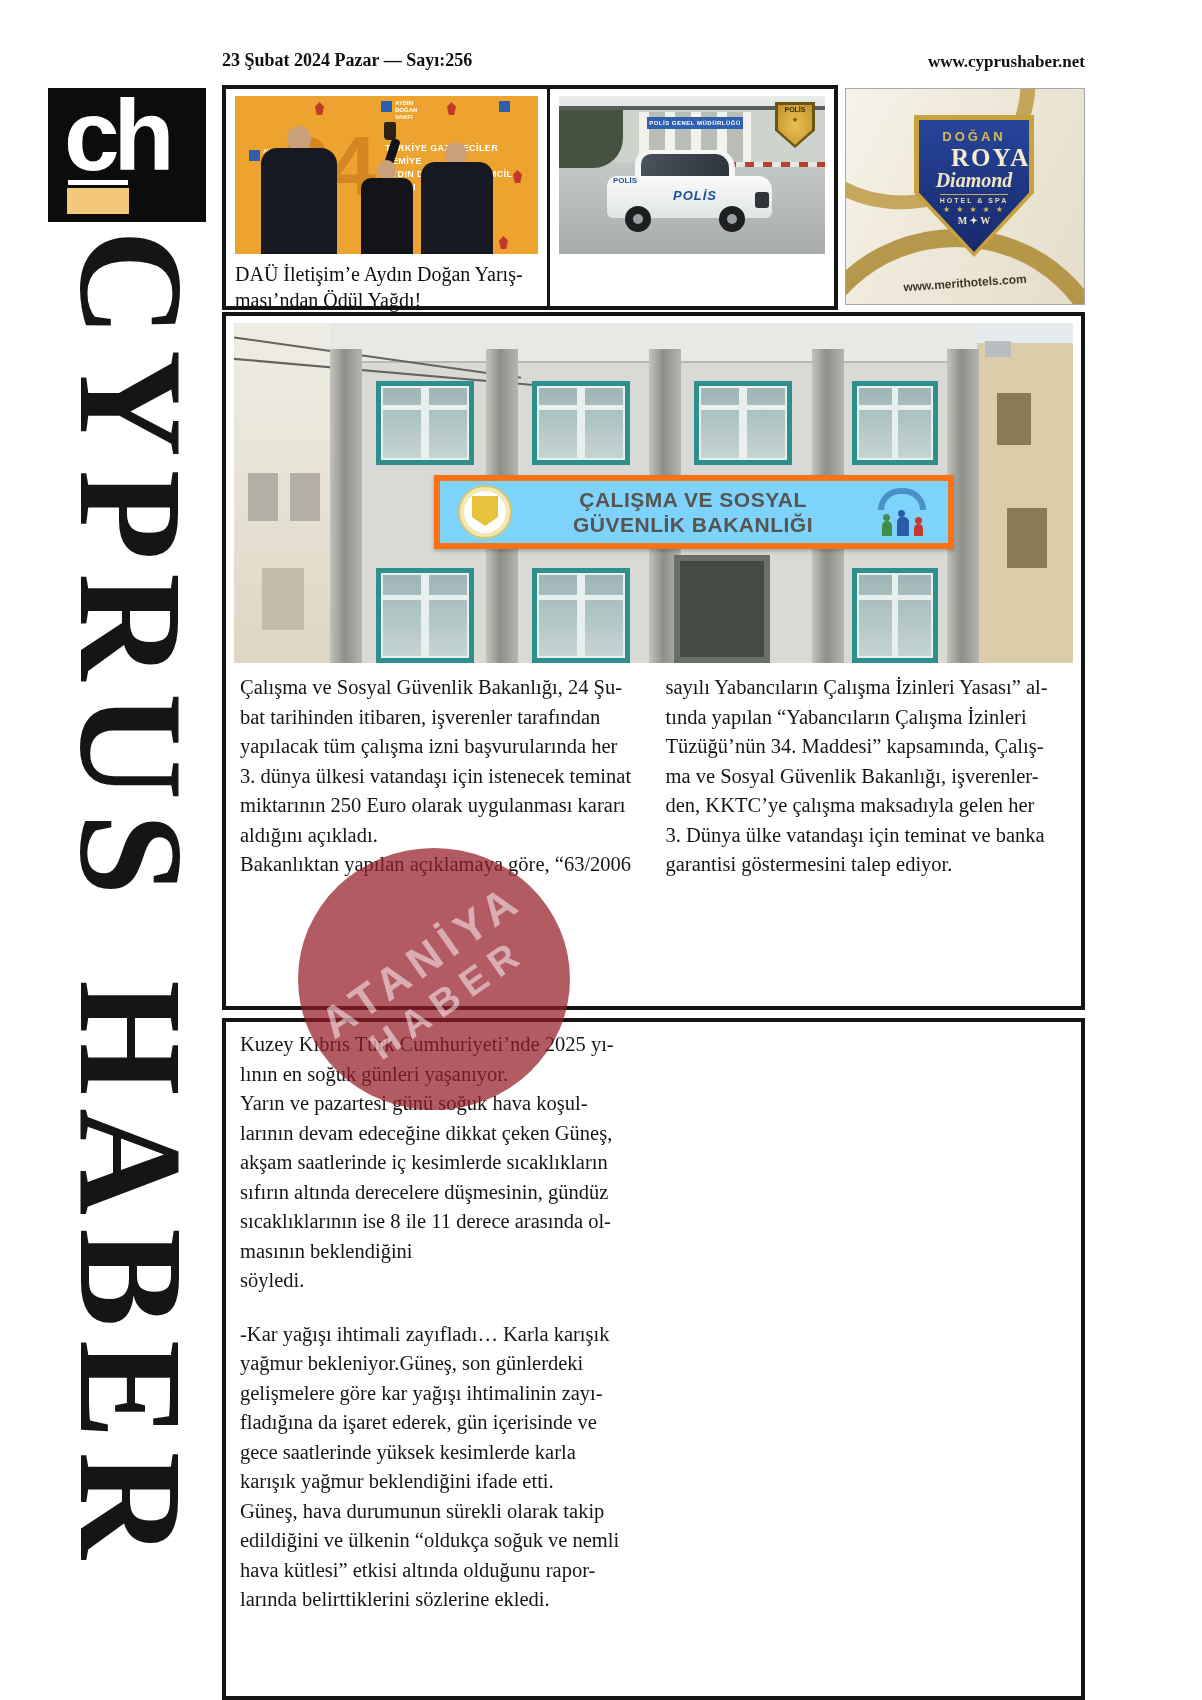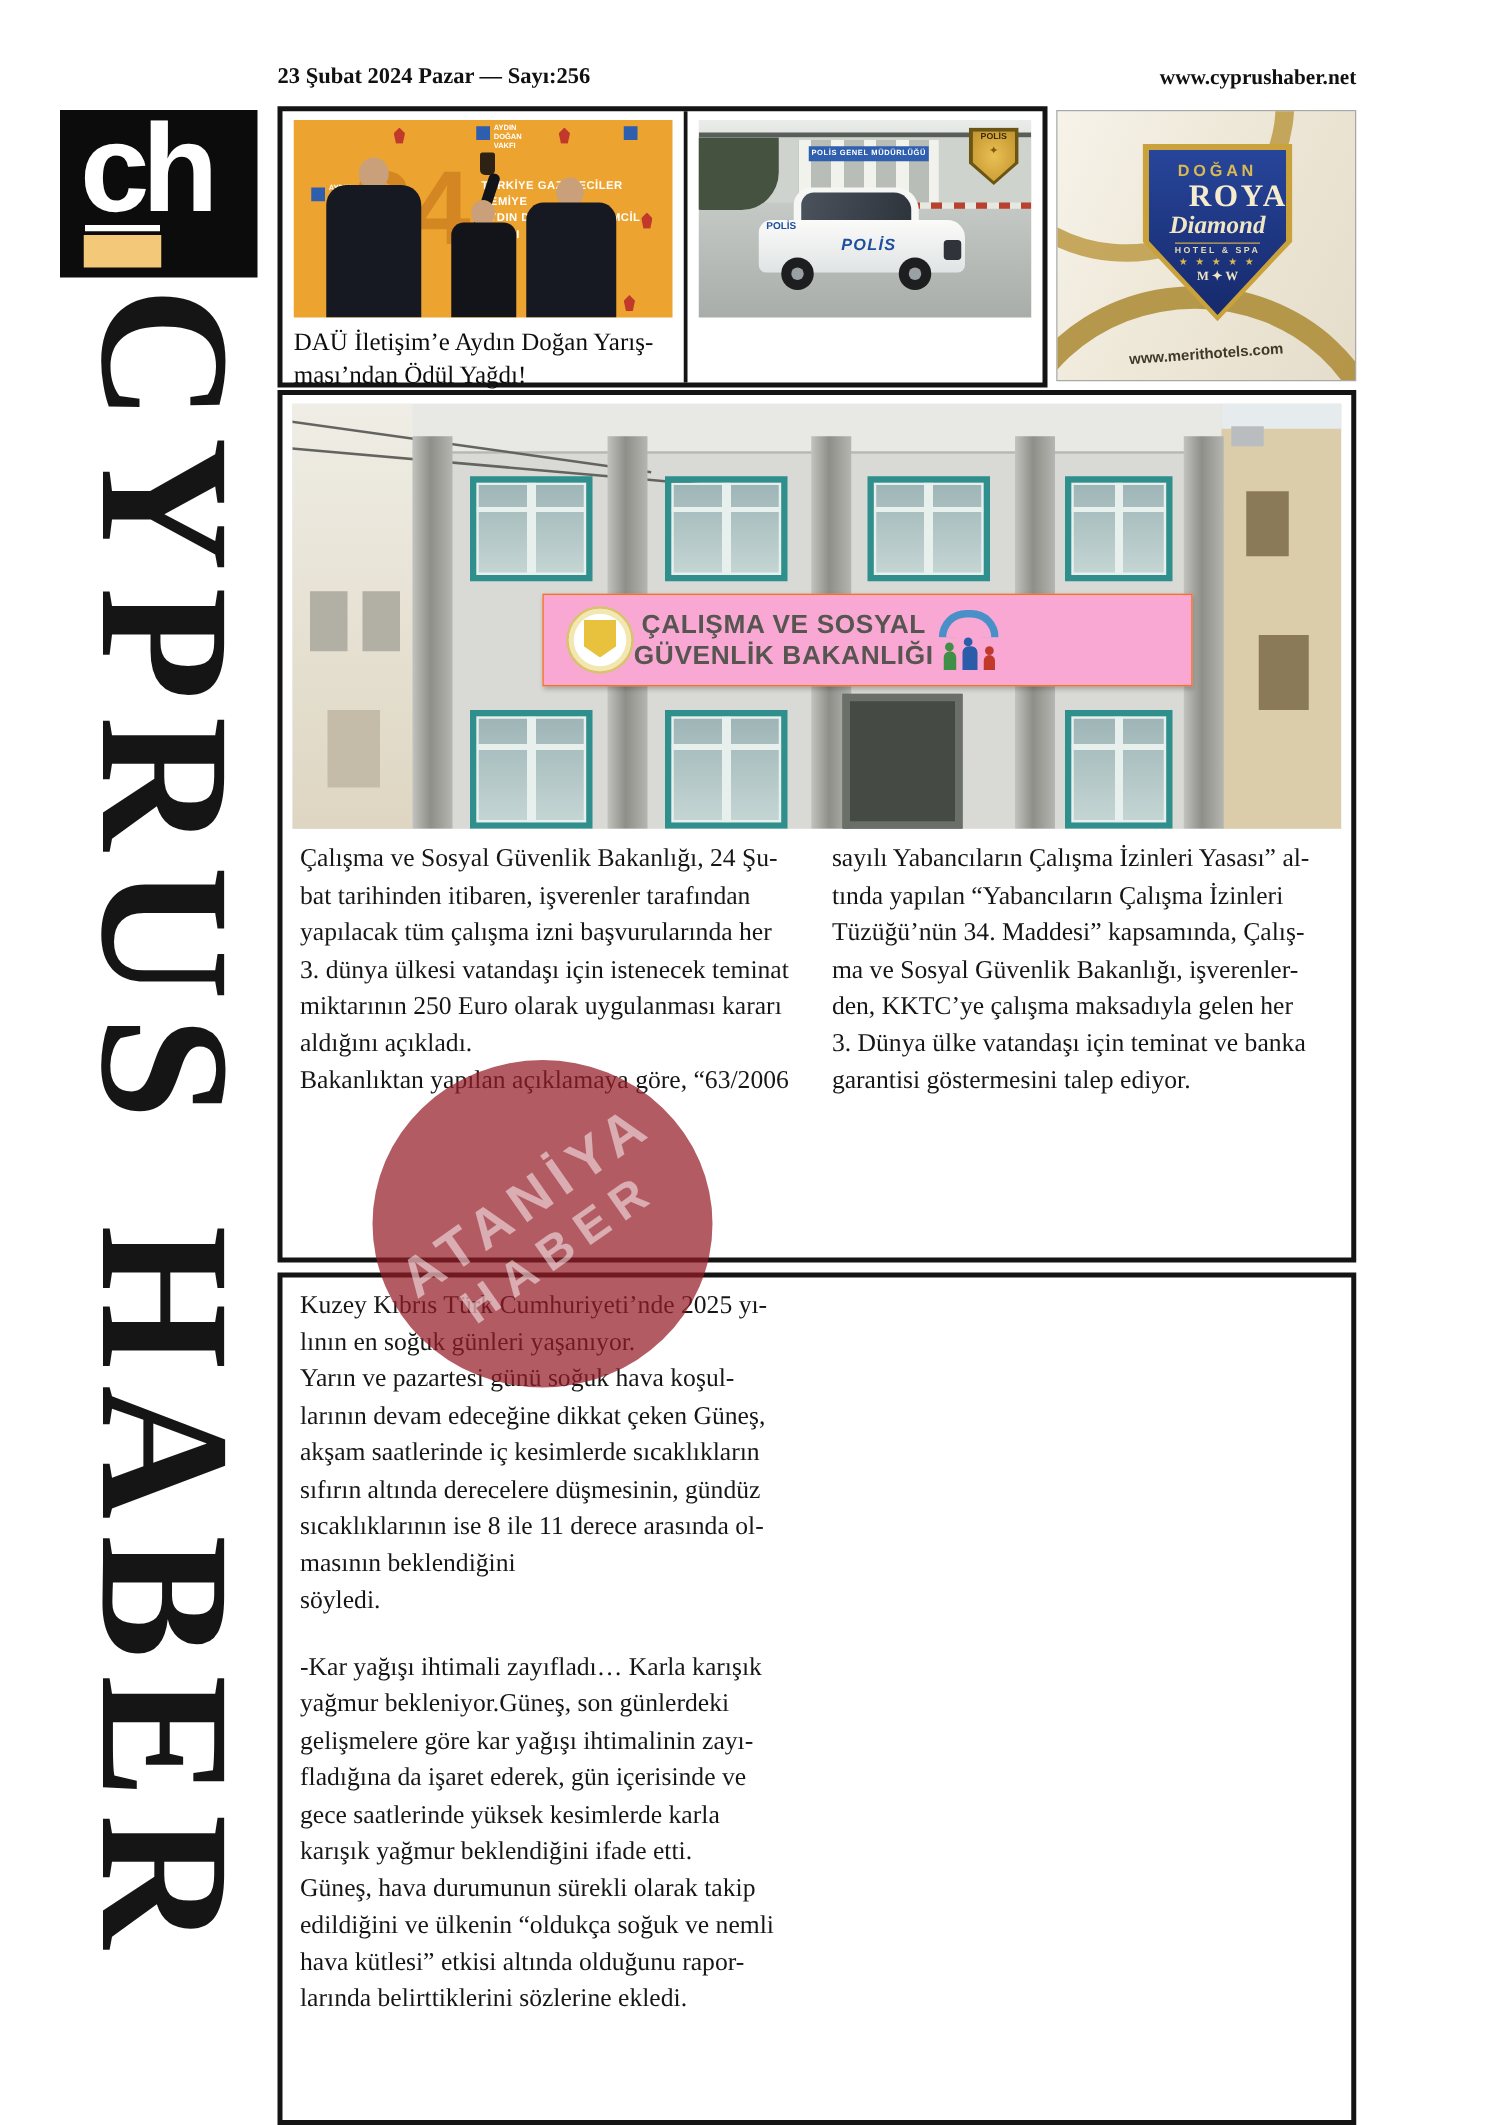--- a/index.html
+++ b/index.html
@@ -115,21 +115,21 @@
       linear-gradient(transparent 0 26%, #e8f0ee 26% 32%, transparent 32%),
       linear-gradient(#9db4b6,#c5d6d4); box-shadow: inset 0 0 0 2px #e8f0ee; }
   .wu1{left:142px;top:58px;width:98px;height:84px}
   .wu2{left:298px;top:58px;width:98px;height:84px}
   .wu3{left:460px;top:58px;width:98px;height:84px}
   .wu4{left:618px;top:58px;width:86px;height:84px}
   .wl1{left:142px;top:245px;width:98px;height:95px}
   .wl2{left:298px;top:245px;width:98px;height:95px}
   .wl3{left:618px;top:245px;width:86px;height:95px}
   .m-entry { position: absolute; left: 440px; top: 232px; width: 96px; height: 108px; background: #454a44; box-shadow: inset 0 0 0 6px #6a6f68; }
-  .m-banner { position: absolute; left: 200px; top: 152px; width: 520px; height: 74px; background: #f9a8d4; border: 1px solid #f97316; display: flex; align-items: center; padding: 0 18px; box-shadow: 0 2px 4px rgba(0,0,0,.25); }
+  .m-banner { position: absolute; left: 200px; top: 152px; width: 520px; height: 74px; background: #7dd3fc; border: 6px solid #f97316; display: flex; align-items: center; justify-content: space-between; padding: 0 18px; box-shadow: 0 2px 4px rgba(0,0,0,.25); }
   .mb-emblem { width: 54px; height: 54px; border-radius: 50%; background: #fff; border: 2px solid #d8c36a; box-shadow: inset 0 0 0 4px #f2e7b0; position: relative; flex: 0 0 auto; }
   .mb-shield { width: 26px; height: 30px; background: #e8c23c; margin: 9px auto 0; clip-path: polygon(0 0,100% 0,100% 70%,50% 100%,0 70%); }
   .mb-text { font-family: "Liberation Sans", sans-serif; font-weight: bold; font-size: 21px; line-height: 25px; letter-spacing: .5px; color: #56554f; text-align: center; }
   .mb-family { position: relative; width: 56px; height: 48px; flex: 0 0 auto; }
   .mb-roof { position: absolute; top: 0; left: 4px; width: 48px; height: 22px; border: 6px solid #4a90c8; border-bottom: none; border-radius: 24px 24px 0 0; }
   .fig { position: absolute; bottom: 0; border-radius: 5px 5px 0 0; }
   .fig::before { content:""; position:absolute; top:-7px; left:1px; width:7px; height:7px; border-radius:50%; background:inherit; }
   .f1 { left: 8px; width: 10px; height: 15px; background: #3f8f46; }
   .f2 { left: 23px; width: 12px; height: 19px; background: #2a5caa; }
   .f3 { left: 40px; width: 9px; height: 12px; background: #c0392b; }

